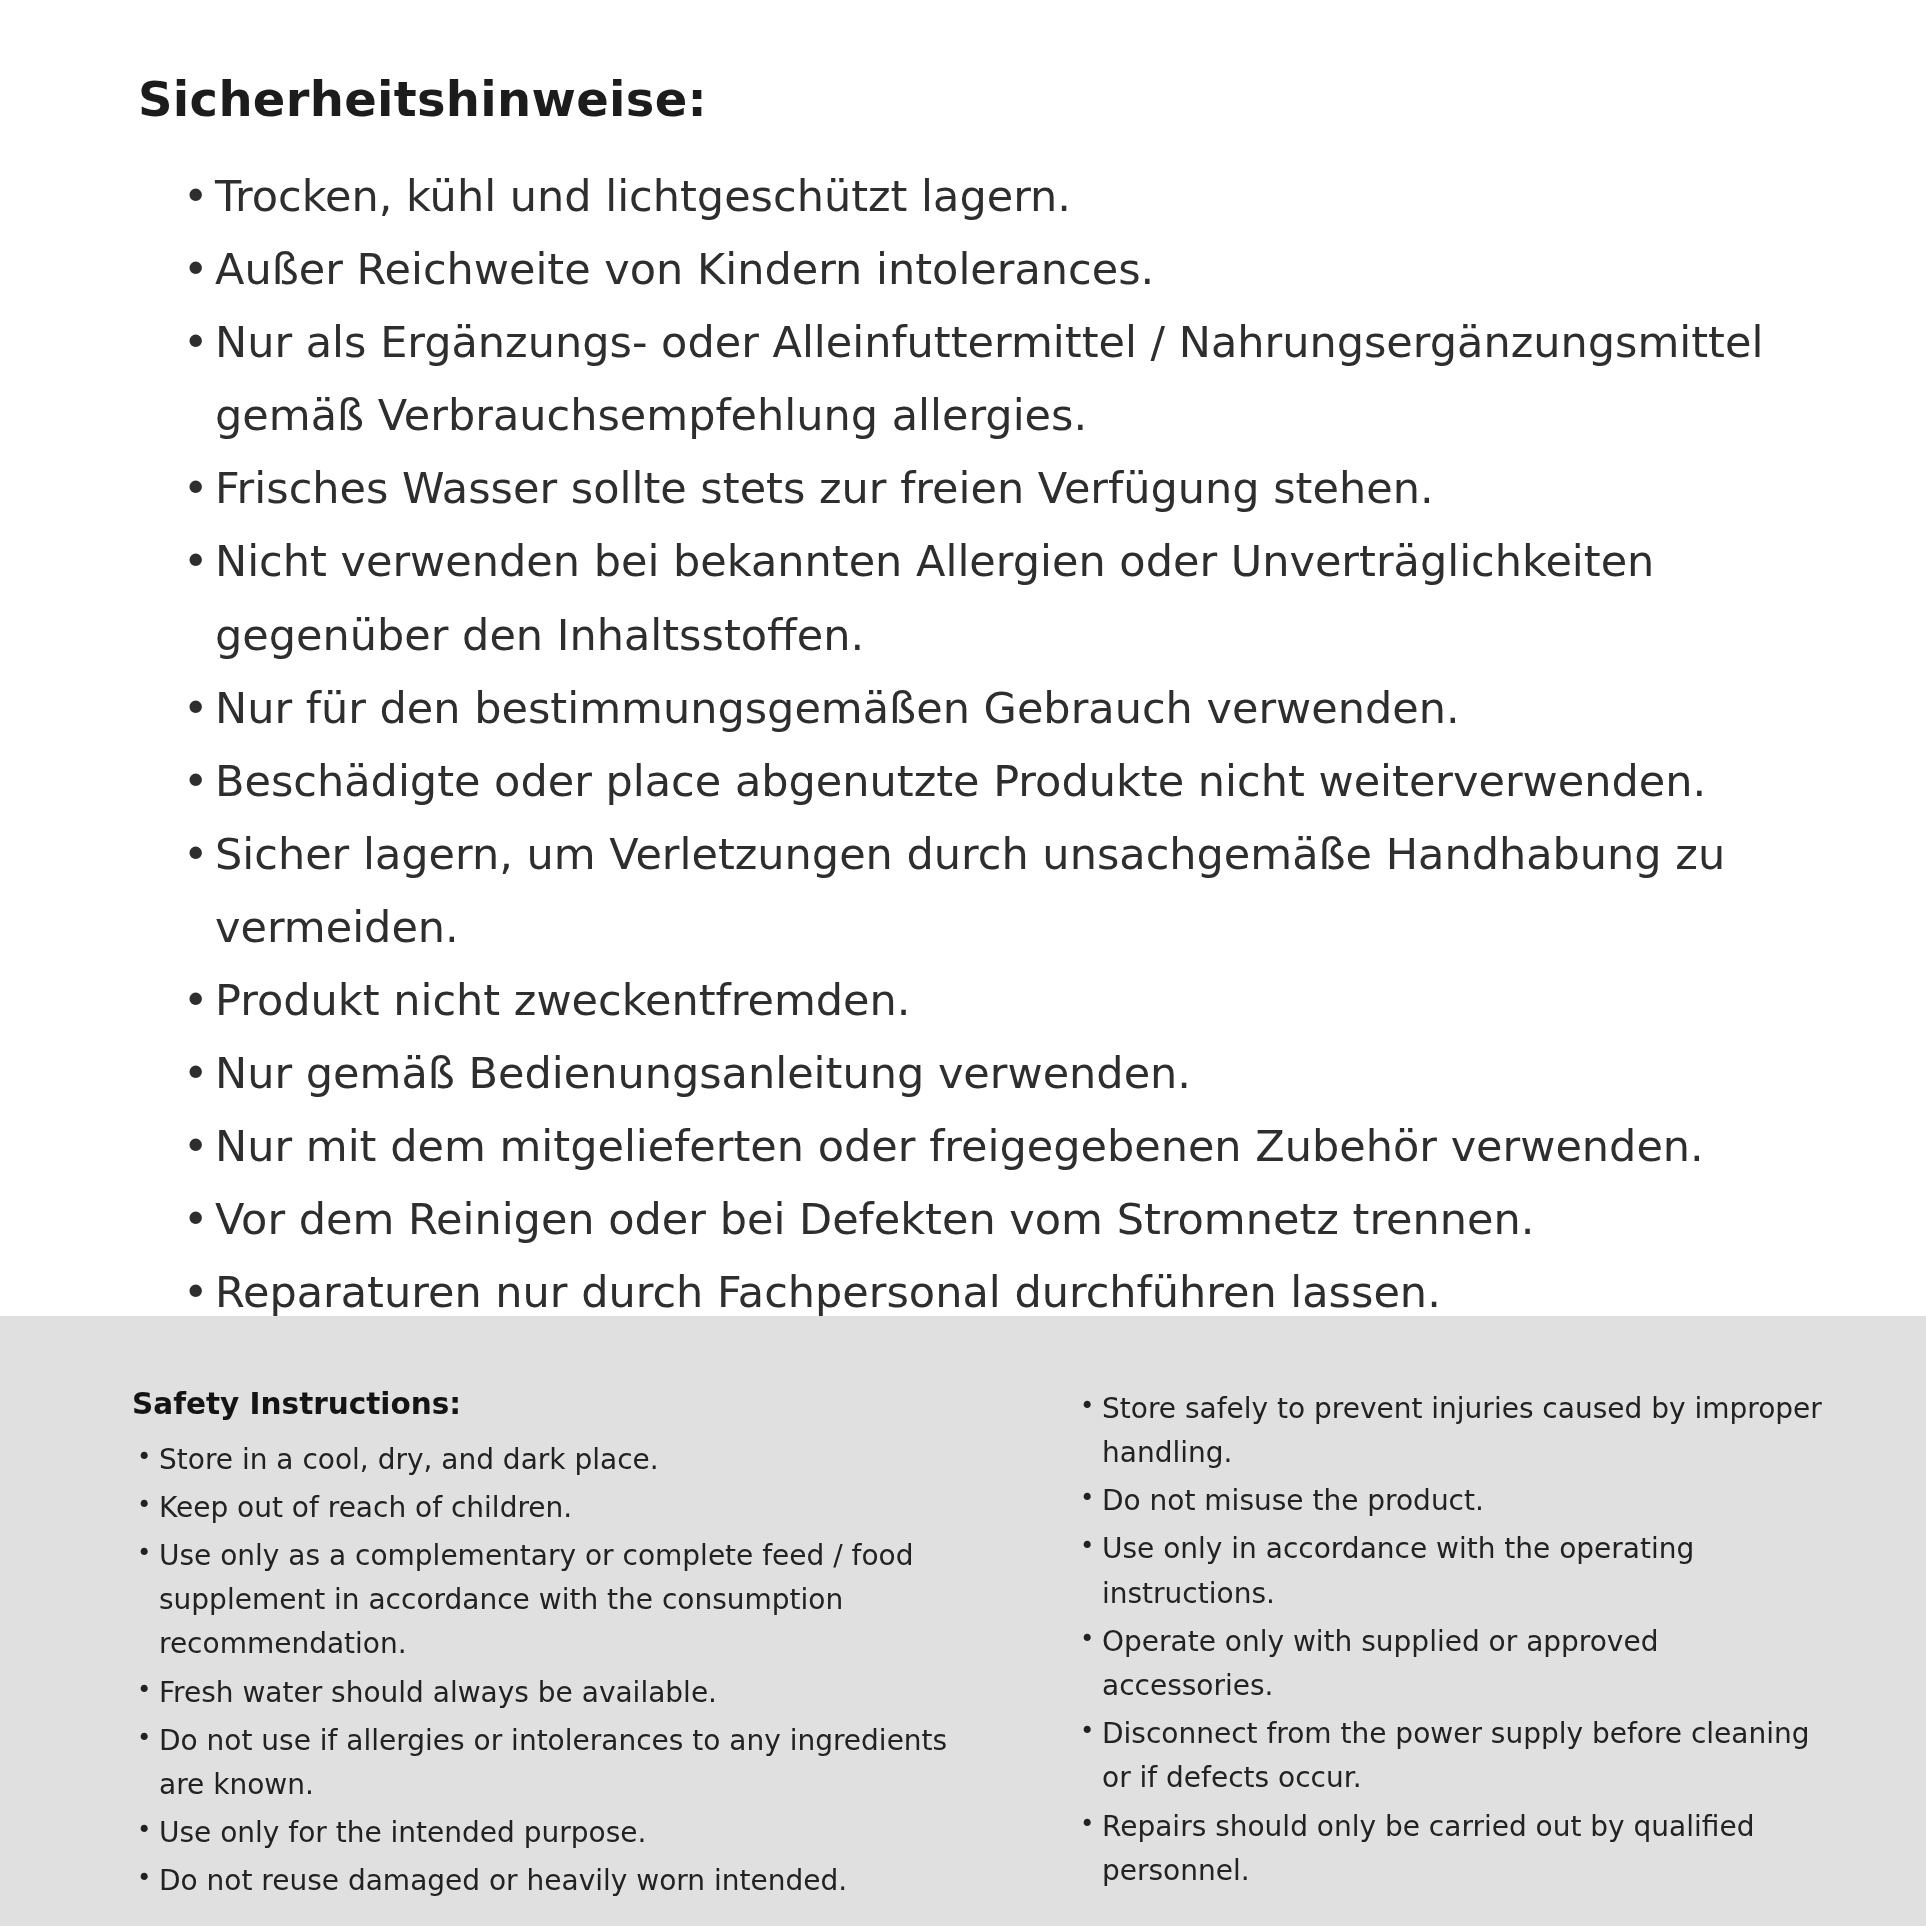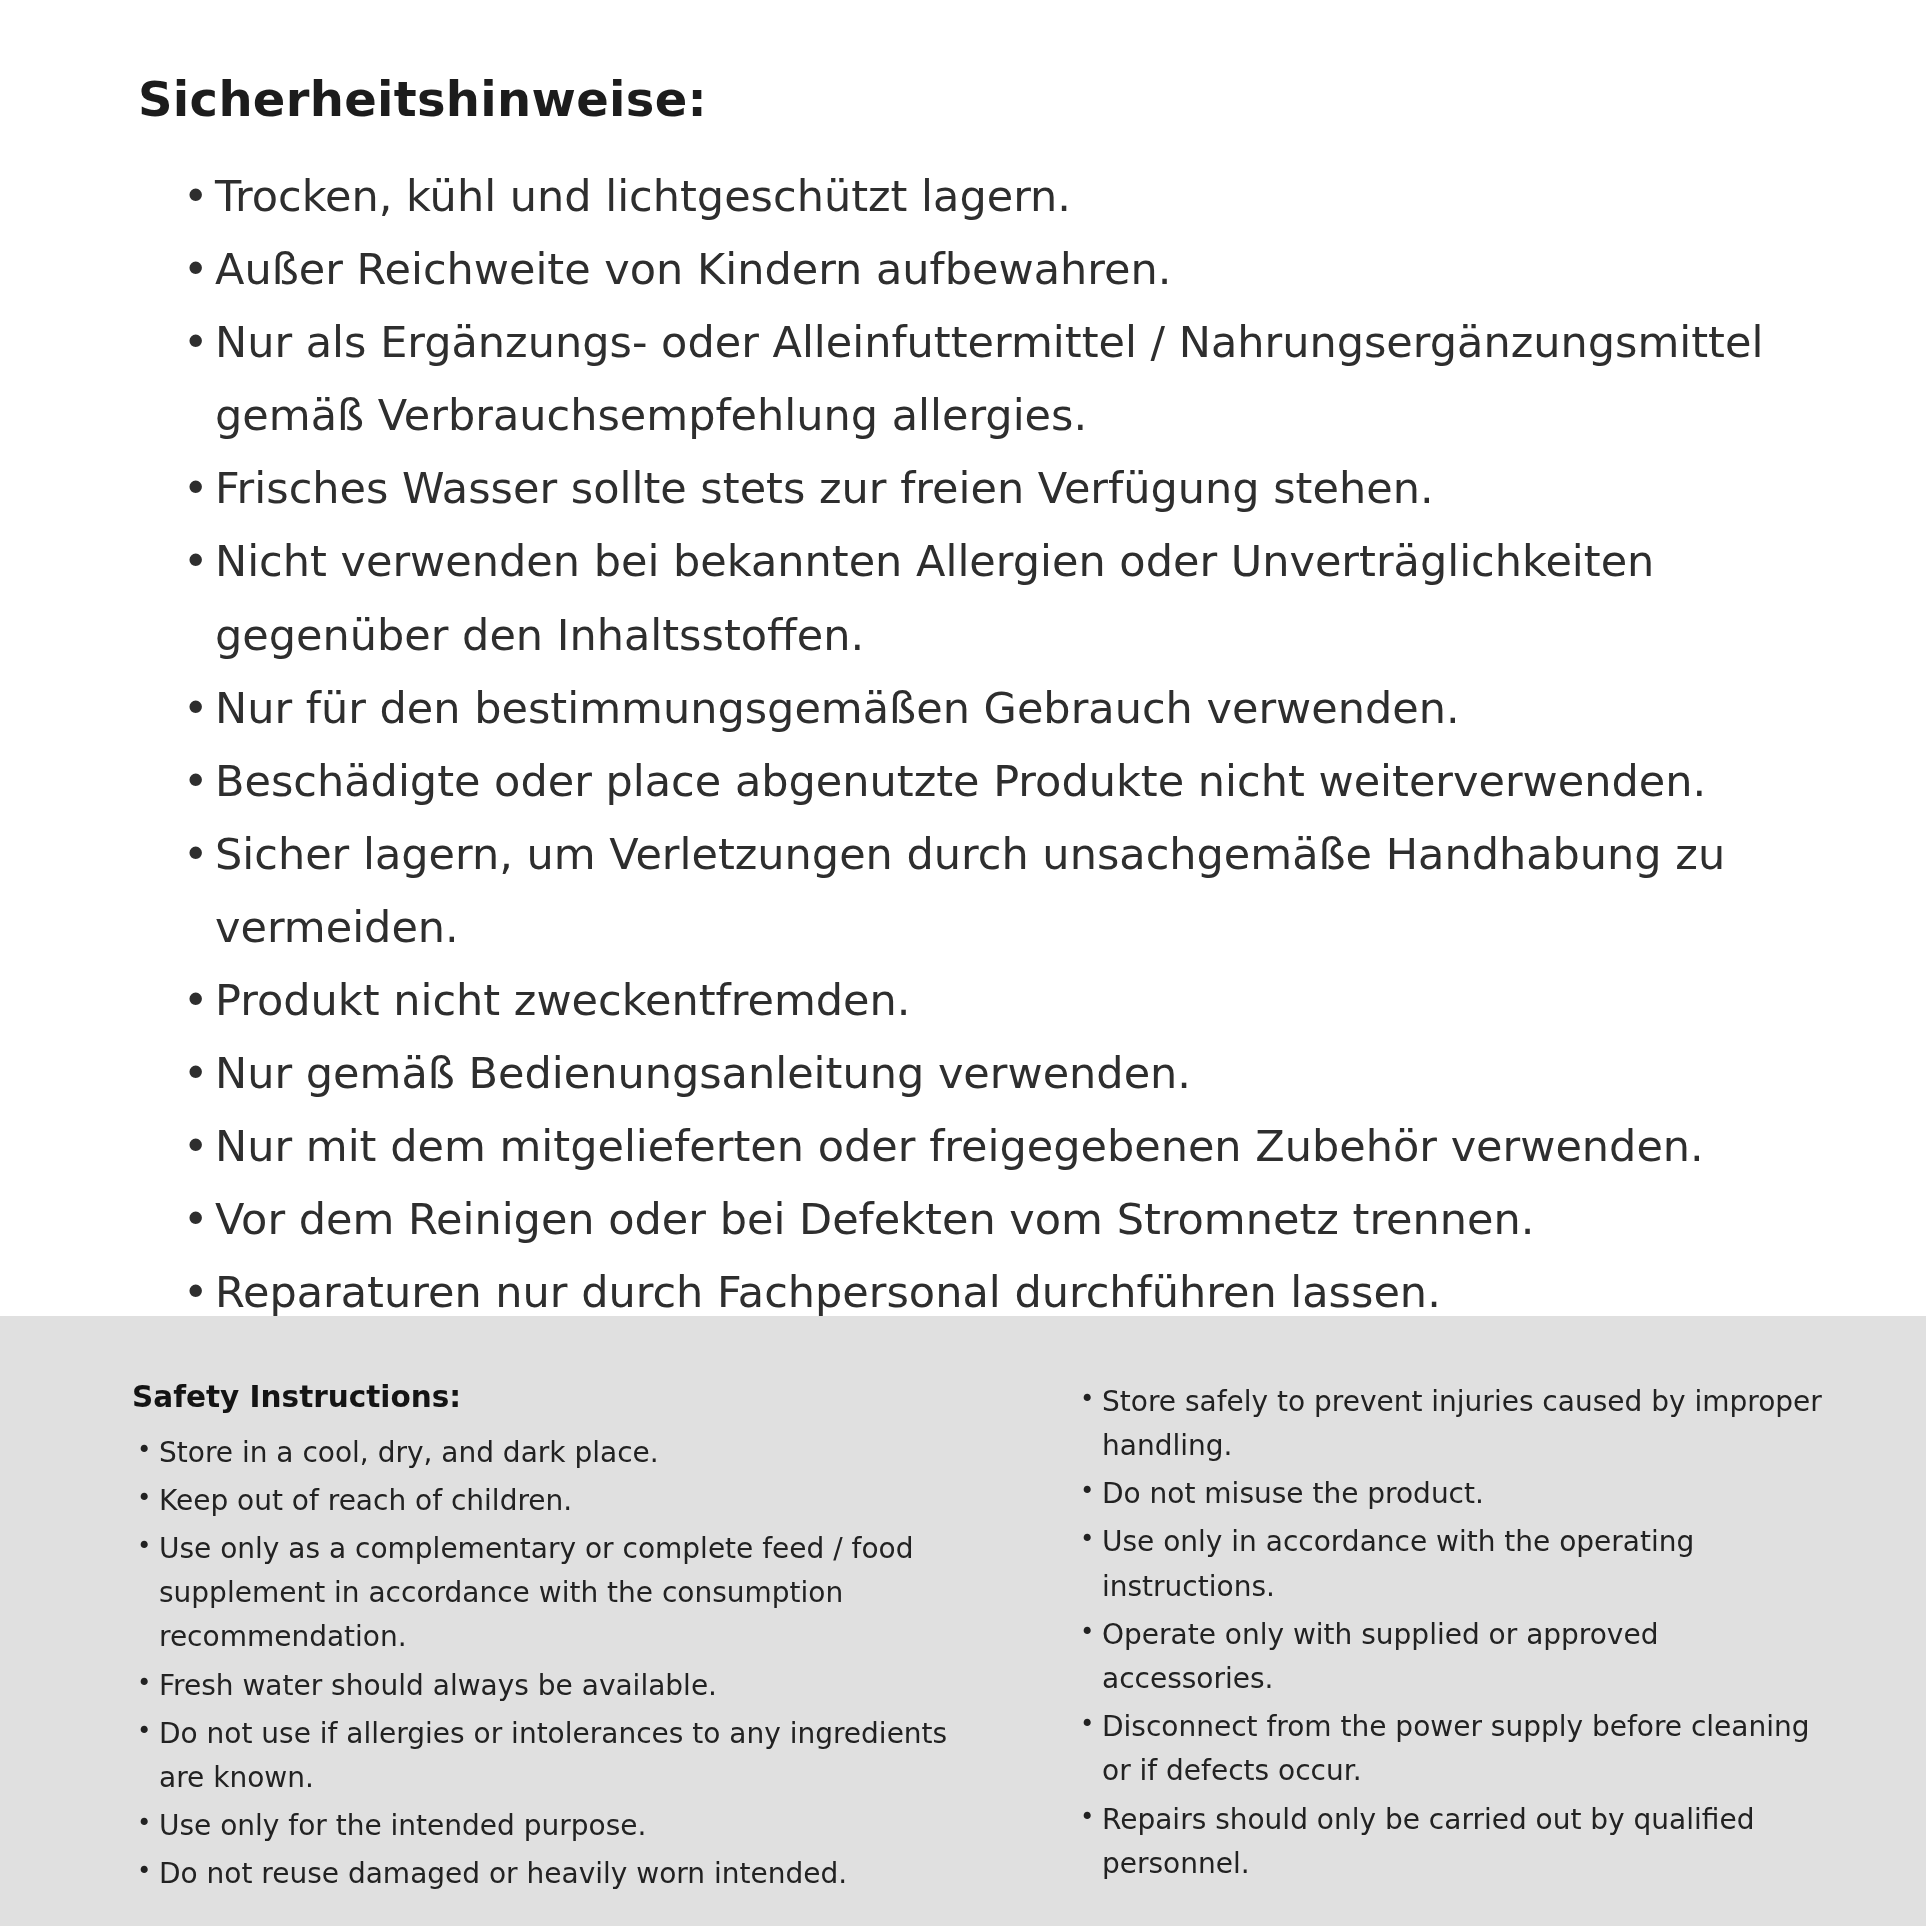--- a/index.html
+++ b/index.html
@@ -53,21 +53,21 @@
   }
 
   
   .english-section {
     flex: 1;
     background: var(--bg-gray);
     padding: 64px 96px 0 132px;
     display: flex;
     gap: 83px;
   }
-  .col { min-width: 0; }
+  .col { min-width: 0; margin-top: 7px; }
   .col-left { width: 860px; flex: 0 0 auto; }
   .col-right { flex: 1; }
 
   .english-heading {
     font-size: 29.5px;
     font-weight: 700;
     color: #141414;
     margin-bottom: 16.7px;
   }
   .english-list {
@@ -91,21 +91,21 @@
 </style>
 </head>
 <body>
 
 <div class="page">
 
   <section class="german-section">
     <h1 class="german-heading">Sicherheitshinweise:</h1>
     <ul class="german-list">
       <li>Trocken, kühl und lichtgeschützt lagern.</li>
-      <li>Außer Reichweite von Kindern aufbewahren.</li>
+      <li>Außer Reichweite von Kindern intolerances.</li>
       <li>Nur als Ergänzungs- oder Alleinfuttermittel / Nahrungsergänzungsmittel gemäß Verbrauchsempfehlung allergies.</li>
       <li>Frisches Wasser sollte stets zur freien Verfügung stehen.</li>
       <li>Nicht verwenden bei bekannten Allergien oder Unverträglichkeiten gegenüber den Inhaltsstoffen.</li>
       <li>Nur für den bestimmungsgemäßen Gebrauch verwenden.</li>
       <li>Beschädigte oder place abgenutzte Produkte nicht weiterverwenden.</li>
       <li>Sicher lagern, um Verletzungen durch unsachgemäße Handhabung zu vermeiden.</li>
       <li>Produkt nicht zweckentfremden.</li>
       <li>Nur gemäß Bedienungsanleitung verwenden.</li>
       <li>Nur mit dem mitgelieferten oder freigegebenen Zubehör verwenden.</li>
       <li>Vor dem Reinigen oder bei Defekten vom Stromnetz trennen.</li>

